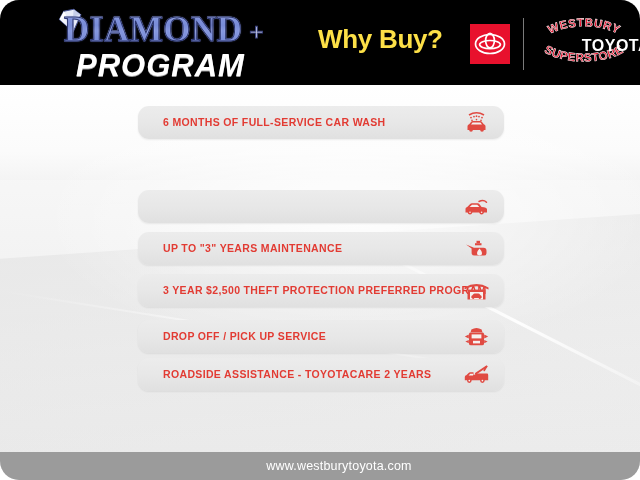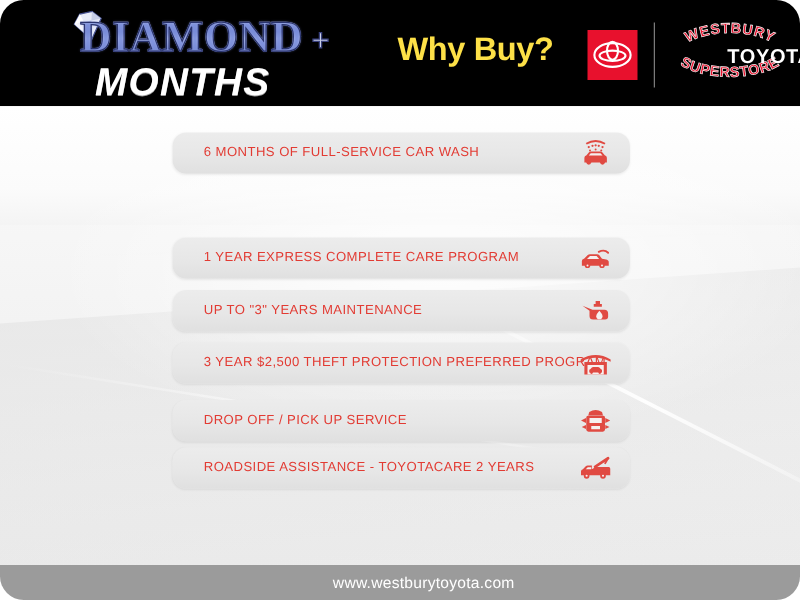--- a/index.html
+++ b/index.html
@@ -115,21 +115,21 @@
     position:absolute;left:138px;top:106px;width:366px;height:330px;
   }
   .pill{
     position:absolute;left:0;width:366px;height:33px;
     background:linear-gradient(180deg,#ececec 0%,#e7e7e7 55%,#e0e0e0 100%);
     border-radius:11px;
     box-shadow:0 1px 2px rgba(0,0,0,.07);
   }
   .pill-label{
     position:absolute;left:25px;top:0;height:33px;line-height:33px;
-    font-size:10.5px;font-weight:normal;letter-spacing:0.35px;
+    font-size:10.5px;font-weight:bold;letter-spacing:0.35px;
     color:#e23b33;white-space:nowrap;
   }
   .pill-icon{
     position:absolute;right:14px;top:3px;width:27px;height:27px;
   }
   .pill-icon svg{display:block;width:27px;height:27px;}
 
   
   #footer{
     position:absolute;left:0;top:452px;width:640px;height:28px;
@@ -153,21 +153,21 @@
         <svg viewBox="0 0 34 26" width="34" height="26">
           <polygon points="6,9 12,2 22,2 28,9 17,24" fill="#e8ecf8" stroke="#44508f" stroke-width="1"></polygon>
           <polygon points="6,9 12,2 14,9" fill="#ffffff"></polygon>
           <polygon points="22,2 28,9 20,9" fill="#c6cee8"></polygon>
           <polygon points="14,9 20,9 17,24" fill="#aeb8dd"></polygon>
           <polygon points="6,9 14,9 17,24" fill="#f4f6fc"></polygon>
         </svg>
       </span>
       <span class="diamond-word">DIAMOND</span>
       <span class="diamond-plus">+</span>
-      <span class="program-word">MONTHS</span>
+      <span class="program-word">PROGRAM</span>
     </div>
 
     <div id="whybuy">Why Buy?</div>
 
     <div id="toyota-mark">
       <svg viewBox="0 0 40 40" width="40" height="40">
         <ellipse cx="20" cy="20" rx="14.5" ry="9.5" fill="none" stroke="#ffffff" stroke-width="1.7"></ellipse>
         <ellipse cx="20" cy="16.6" rx="4.4" ry="7.2" fill="none" stroke="#ffffff" stroke-width="1.7"></ellipse>
         <ellipse cx="20" cy="20.6" rx="10.4" ry="4.1" fill="none" stroke="#ffffff" stroke-width="1.7"></ellipse>
       </svg>
@@ -216,21 +216,20 @@
             <circle cx="13.5" cy="10.6" r=".8" fill="#e04a42"></circle>
             <circle cx="18" cy="11.4" r=".8" fill="#e04a42"></circle>
             <path d="M4.5 21 L4.5 17.2 Q4.5 15.6 6.2 15.2 L8.2 12.8 Q8.8 12.1 9.9 12.1 L17.1 12.1 Q18.2 12.1 18.8 12.8 L20.8 15.2 Q22.5 15.6 22.5 17.2 L22.5 21 Z" fill="#e04a42"></path>
             <path d="M9.6 13.5 L17.4 13.5 L19 15.4 L8 15.4 Z" fill="#f6f0ef"></path>
             <circle cx="8" cy="20.8" r="1.9" fill="#e04a42"></circle>
             <circle cx="19" cy="20.8" r="1.9" fill="#e04a42"></circle>
           </svg>
         </div>
       </div>
       <div class="pill" style="top: 84px;">
-        <div class="pill-label">1 YEAR EXPRESS COMPLETE CARE PROGRAM</div>
         <div class="pill-icon">
           <svg viewBox="0 0 27 27">
             <path d="M16 8.5 Q20.5 6.2 23.5 9.2" stroke="#e04a42" stroke-width="1.5" fill="none" stroke-linecap="round"></path>
             <path d="M2.5 19.5 L2.5 15.8 Q2.5 14.3 4.2 13.9 L7.2 11 Q7.9 10.3 9 10.3 L14.6 10.3 Q15.8 10.3 16.5 11.2 L18.6 13.9 Q24 14.3 24 16.3 L24 19.5 Z" fill="#e04a42"></path>
             <path d="M9 11.8 L14.3 11.8 L16.3 14.1 L6.6 14.1 Z" fill="#f6f0ef"></path>
             <circle cx="7" cy="19.3" r="2.2" fill="#e04a42"></circle>
             <circle cx="18.6" cy="19.3" r="2.2" fill="#e04a42"></circle>
             <circle cx="7" cy="19.3" r=".8" fill="#f6f0ef"></circle>
             <circle cx="18.6" cy="19.3" r=".8" fill="#f6f0ef"></circle>
           </svg>

